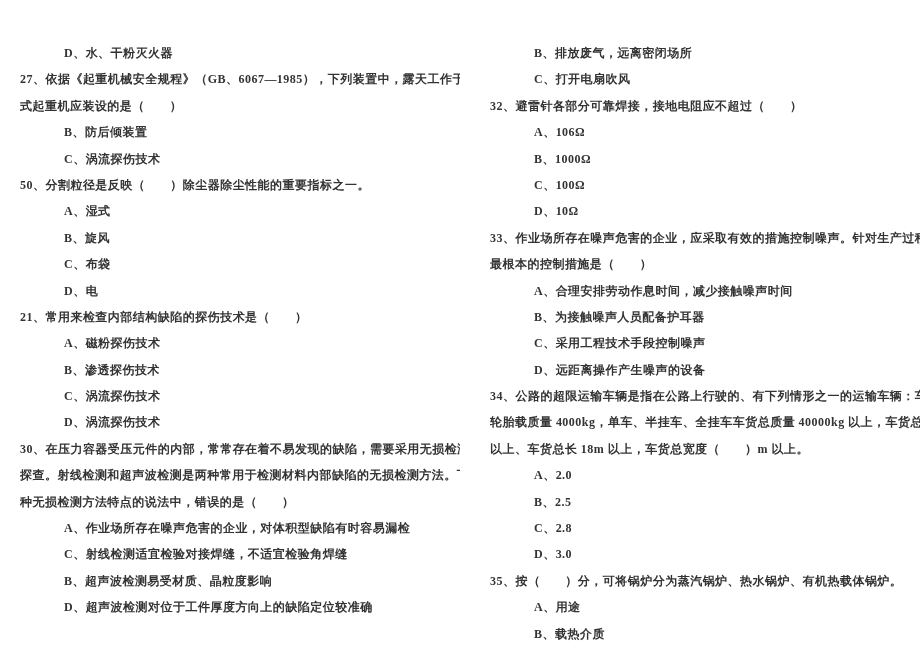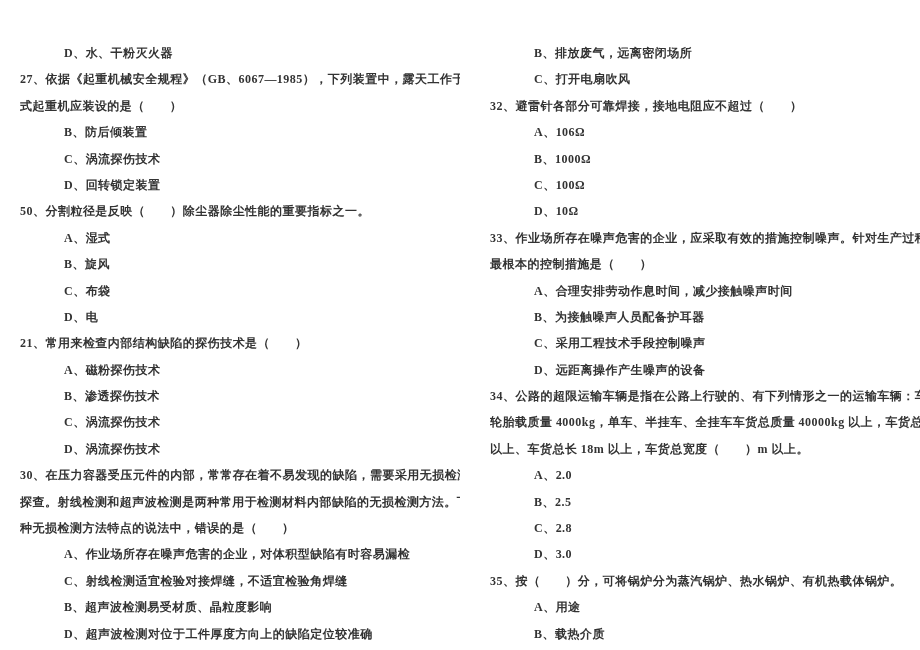--- a/index.html
+++ b/index.html
@@ -37,21 +37,20 @@
 </head>
 <body>
 
 <div class="container">
   <div class="col">
     <div class="line indent-opt">D、水、干粉灭火器</div>
     <div class="line indent-q">27、依据《起重机械安全规程》（GB、6067—1985），下列装置中，露天工作于轨道上的门座</div>
     <div class="line indent-q">式起重机应装设的是（　　）</div>
     <div class="line indent-opt">B、防后倾装置</div>
     <div class="line indent-opt">C、涡流探伤技术</div>
-    <div class="line indent-opt">D、回转锁定装置</div>
     <div class="line indent-q">50、分割粒径是反映（　　）除尘器除尘性能的重要指标之一。</div>
     <div class="line indent-opt">A、湿式</div>
     <div class="line indent-opt">B、旋风</div>
     <div class="line indent-opt">C、布袋</div>
     <div class="line indent-opt">D、电</div>
     <div class="line indent-q">21、常用来检查内部结构缺陷的探伤技术是（　　）</div>
     <div class="line indent-opt">A、磁粉探伤技术</div>
     <div class="line indent-opt">B、渗透探伤技术</div>
     <div class="line indent-opt">C、涡流探伤技术</div>
     <div class="line indent-opt">D、涡流探伤技术</div>

